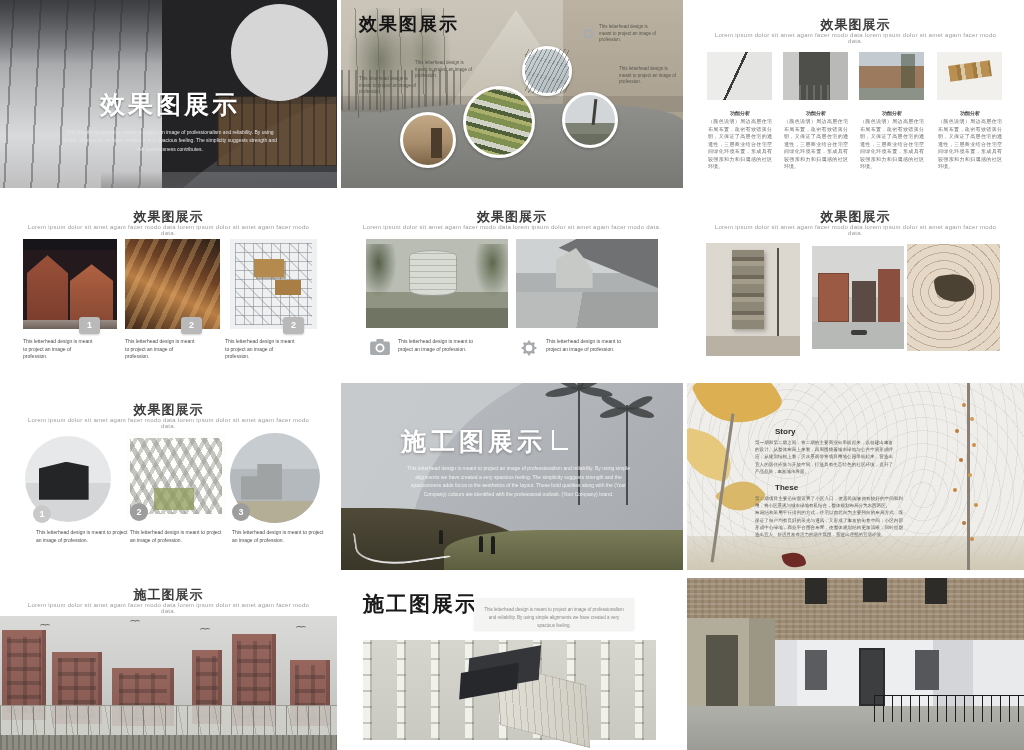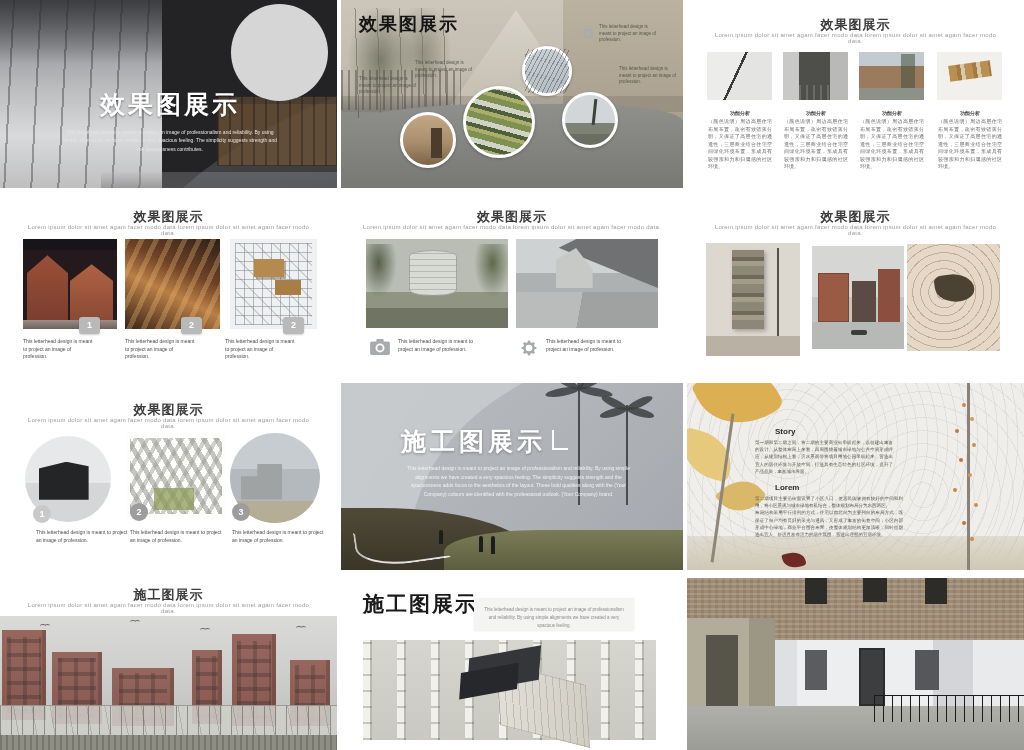--- a/index.html
+++ b/index.html
@@ -449,21 +449,21 @@
     <div class="abs s9-bot"></div>
     <div class="leaf s9-l1"></div>
     <div class="leaf s9-l2"></div>
     <div class="leaf s9-l3"></div>
     <div class="abs s9-stem"></div>
     <div class="abs s9-tree"></div>
     <div class="s9-dots" style="right:58px;top:20px;"></div>
     <div class="abs s9-red"></div>
     <div class="abs s9-h" style="left:68px;top:44px;">Story</div>
     <div class="abs s9-p" style="left:68px;top:56px;width:138px;">第一期和第二期之间，将二期的主要商业街串联起来，以创建出丰富的设计。从整体布局上来看，四周围绕着城市绿地与公共空间形成呼应；从规划结构上看，滨水景观带将项目用地公园串联起来，营造出宜人的居住环境与开放空间，打造具有生态特色的社区环境，提升了产品品质，丰富城市界面。</div>
-    <div class="abs s9-h" style="left:68px;top:100px;">Lorem</div>
+    <div class="abs s9-h" style="left:68px;top:100px;">These</div>
     <div class="abs s9-p" style="left:68px;top:112px;width:148px;">第二期项目主要沿街面设置了小区入口，使居民能够拥有较好的空间和利用，将小区景观与城市绿地有机结合，整体规划布局分为东西两区。
 布局结构采用平行排列的方式，住宅以南北向为主要朝向的布局方式，既保证了每户均有良好的采光与通风，又形成了丰富的街巷空间；小区内部形成中心绿地，商业平台围合布置，使整体规划结构更加清晰，同时也塑造出宜人、舒适且富有活力的居住氛围，营造出理想的宜居环境。</div>
   </div>
 
   <div class="slide c1 r4">
     <div class="abs w-title stitle" style="top:8px;">施工图展示</div>
     <div class="abs w-title ssub" style="top:24px;left:20px;right:20px;">Lorem ipsum dolor sit amet agam facer modo data lorem ipsum dolor sit amet agam facer modo data.</div>
     <div class="abs s10-img">
       <div class="s10-b" style="left:2px;top:14px;width:44px;height:90px;"></div>
       <div class="s10-b" style="left:52px;top:36px;width:50px;height:72px;"></div>

